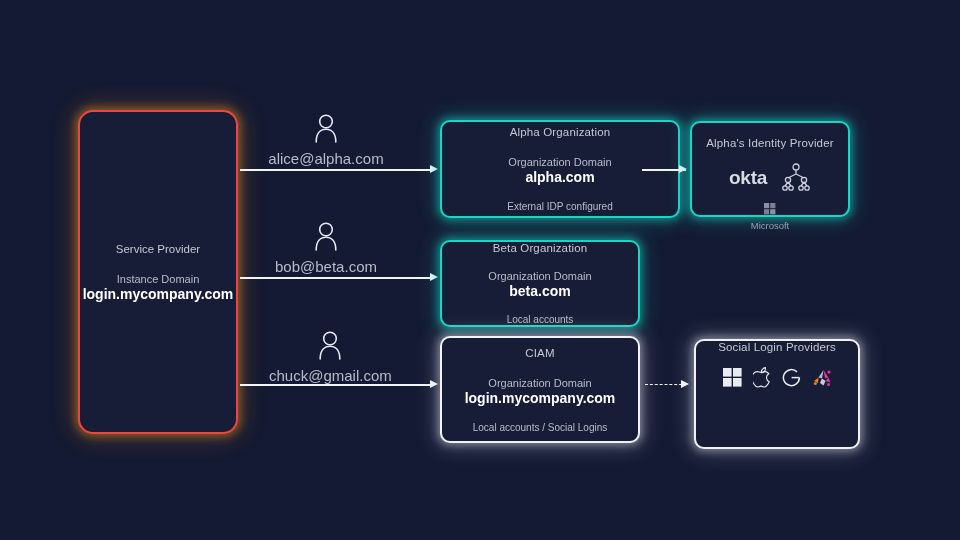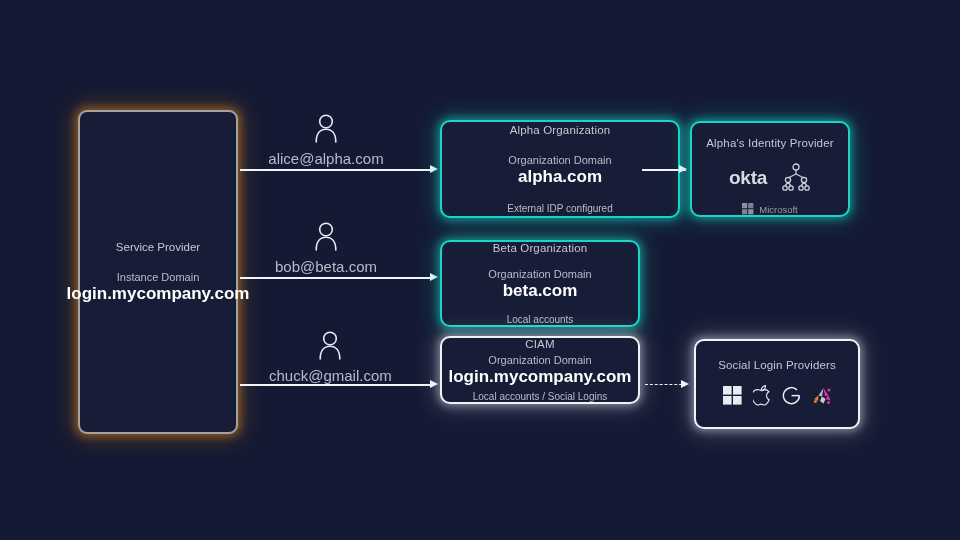--- a/index.html
+++ b/index.html
@@ -19,22 +19,22 @@
     position: absolute;
     box-sizing: border-box;
     border-radius: 10px;
     background: #171d36;
     display: flex;
     flex-direction: column;
     align-items: center;
     justify-content: center;
   }
   .node-orange {
-    border: 2px solid #a3a3a3;
-    border-radius: 9px;
+    border: 2px solid #ef4444;
+    border-radius: 15px;
     box-shadow: 0 0 10px 2px rgba(229,131,22,0.55),
                 0 0 22px 6px rgba(229,131,22,0.22);
   }
   .node-cyan {
     border: 2px solid #17d6c4;
     box-shadow: 0 0 9px 2px rgba(23,214,196,0.55),
                 0 0 20px 6px rgba(23,214,196,0.20);
   }
   .node-white {
     border: 2px solid #f1f2f7;
@@ -45,21 +45,21 @@
   .title {
     font-size: 11.5px;
     color: #c5c8d4;
     letter-spacing: .15px;
   }
   .sub-label {
     font-size: 11px;
     color: #b9bccb;
   }
   .sub-value {
-    font-size: 17px;
+    font-size: 14px;
     font-weight: bold;
     color: #ffffff;
     margin-top: 1px;
   }
   .foot {
     font-size: 10px;
     color: #b9bccb;
   }
   .gap-a { height: 18px; }
   .gap-b { height: 16px; }
@@ -99,21 +99,21 @@
     gap: 14px;
   }
   .okta-word {
     font-size: 19px;
     font-weight: bold;
     color: #d9dbe4;
     letter-spacing: -0.3px;
   }
   .ms-row {
     display: flex; align-items: center; justify-content: center;
-    gap: 5px; margin-top: 9px;
+    gap: 5px; margin-top: 9px; flex-direction: column;
   }
   .ms-word { font-size: 9.5px; color: #9a9db0; }
   .social-row {
     display: flex; align-items: center; justify-content: center;
     gap: 11px; margin-top: 14px;
   }
 </style>
 </head>
 <body>
 
@@ -172,21 +172,21 @@
 
   <div class="node node-cyan" style="left:440px; top:240px; width:200px; height:87px;">
     <div class="title">Beta Organization</div>
     <div class="gap-a"></div>
     <div class="sub-label">Organization Domain</div>
     <div class="sub-value">beta.com</div>
     <div class="gap-b"></div>
     <div class="foot">Local accounts</div>
   </div>
 
-  <div class="node node-white" style="left:440px; top:336px; width:200px; height:68px;">
+  <div class="node node-white" style="left:440px; top:336px; width:200px; height:107px;">
     <div class="title">CIAM</div>
     <div class="gap-a"></div>
     <div class="sub-label">Organization Domain</div>
     <div class="sub-value">login.mycompany.com</div>
     <div class="gap-b"></div>
     <div class="foot">Local accounts / Social Logins</div>
   </div>
 
   <div class="edge" style="left:642px; top:169px; width:44px;"></div>
   <div class="arrowhead" style="left:679px; top:165px;"></div>
@@ -218,21 +218,21 @@
       <svg width="12" height="12" viewBox="0 0 12 12">
         <rect x="0" y="0" width="5.2" height="5.2" fill="#8d90a3"></rect>
         <rect x="6.2" y="0" width="5.2" height="5.2" fill="#7e8195"></rect>
         <rect x="0" y="6.2" width="5.2" height="5.2" fill="#7e8195"></rect>
         <rect x="6.2" y="6.2" width="5.2" height="5.2" fill="#8d90a3"></rect>
       </svg>
       <div class="ms-word">Microsoft</div>
     </div>
   </div>
 
-  <div class="node node-white" style="left:694px; top:339px; width:166px; height:90px; justify-content:flex-start; padding-top:18px;">
+  <div class="node node-white" style="left:694px; top:339px; width:166px; height:110px; justify-content:flex-start; padding-top:0;">
     <div class="title">Social  Login Providers</div>
 
     <div class="social-row">
       <svg width="19" height="19" viewBox="0 0 19 19">
         <rect x="0" y="0" width="8.6" height="8.6" fill="#e9ebf3"></rect>
         <rect x="10" y="0" width="8.6" height="8.6" fill="#e9ebf3"></rect>
         <rect x="0" y="10" width="8.6" height="8.6" fill="#e9ebf3"></rect>
         <rect x="10" y="10" width="8.6" height="8.6" fill="#e9ebf3"></rect>
       </svg>
 

